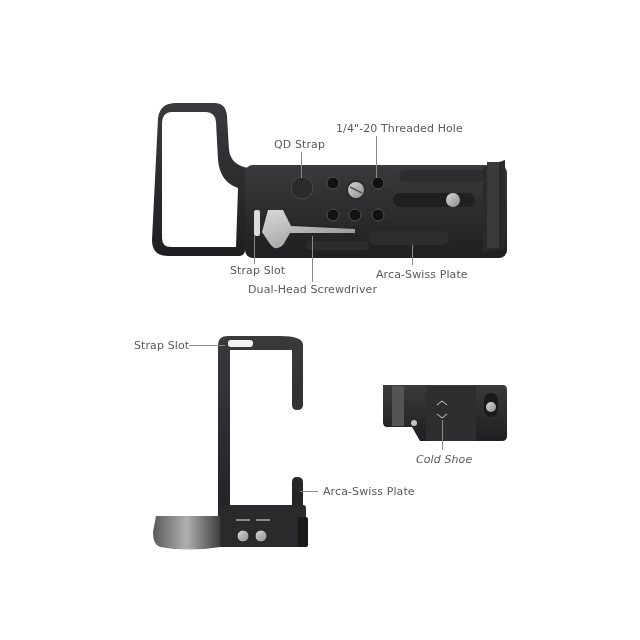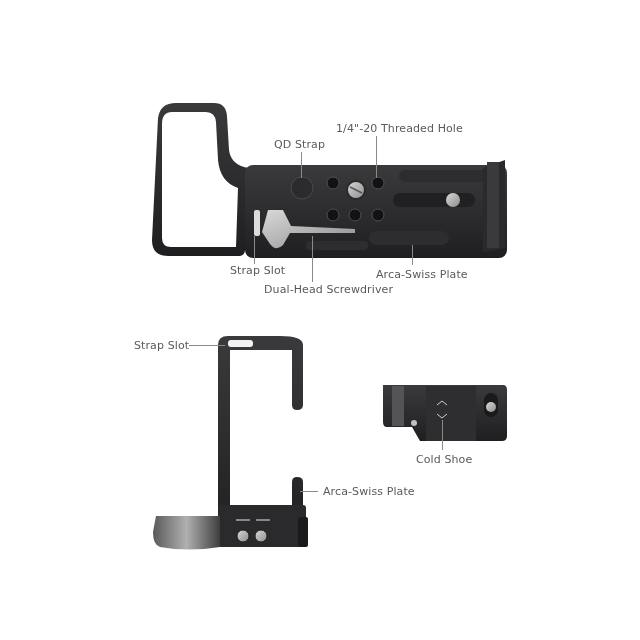--- a/index.html
+++ b/index.html
@@ -94,17 +94,17 @@
 <div class="line" style="left:254px;top:236px;width:1px;height:28px;"></div>
 <div class="line" style="left:312px;top:236px;width:1px;height:46px;"></div>
 <div class="line" style="left:412px;top:245px;width:1px;height:20px;"></div>
 <div class="line" style="left:189px;top:345px;width:36px;height:1px;"></div>
 <div class="line" style="left:300px;top:491px;width:18px;height:1px;"></div>
 <div class="line" style="left:442px;top:420px;width:1px;height:30px;"></div>
 
 <div class="label" style="left:274px;top:138px;">QD Strap</div>
 <div class="label" style="left:336px;top:122px;">1/4"-20 Threaded Hole</div>
 <div class="label" style="left:230px;top:264px;">Strap Slot</div>
-<div class="label" style="left:248px;top:283px;margin-left:16px;">Dual-Head Screwdriver</div>
+<div class="label" style="left:248px;top:283px;">Dual-Head Screwdriver</div>
 <div class="label" style="left:376px;top:268px;">Arca-Swiss Plate</div>
 <div class="label" style="left:134px;top:339px;">Strap Slot</div>
 <div class="label" style="left:323px;top:485px;">Arca-Swiss Plate</div>
-<div class="label" style="left:416px;top:453px;">Cold Shoe</div>
+<div class="label" style="left:416px;top:453px;font-style:italic;">Cold Shoe</div>
 
 </body></html>

